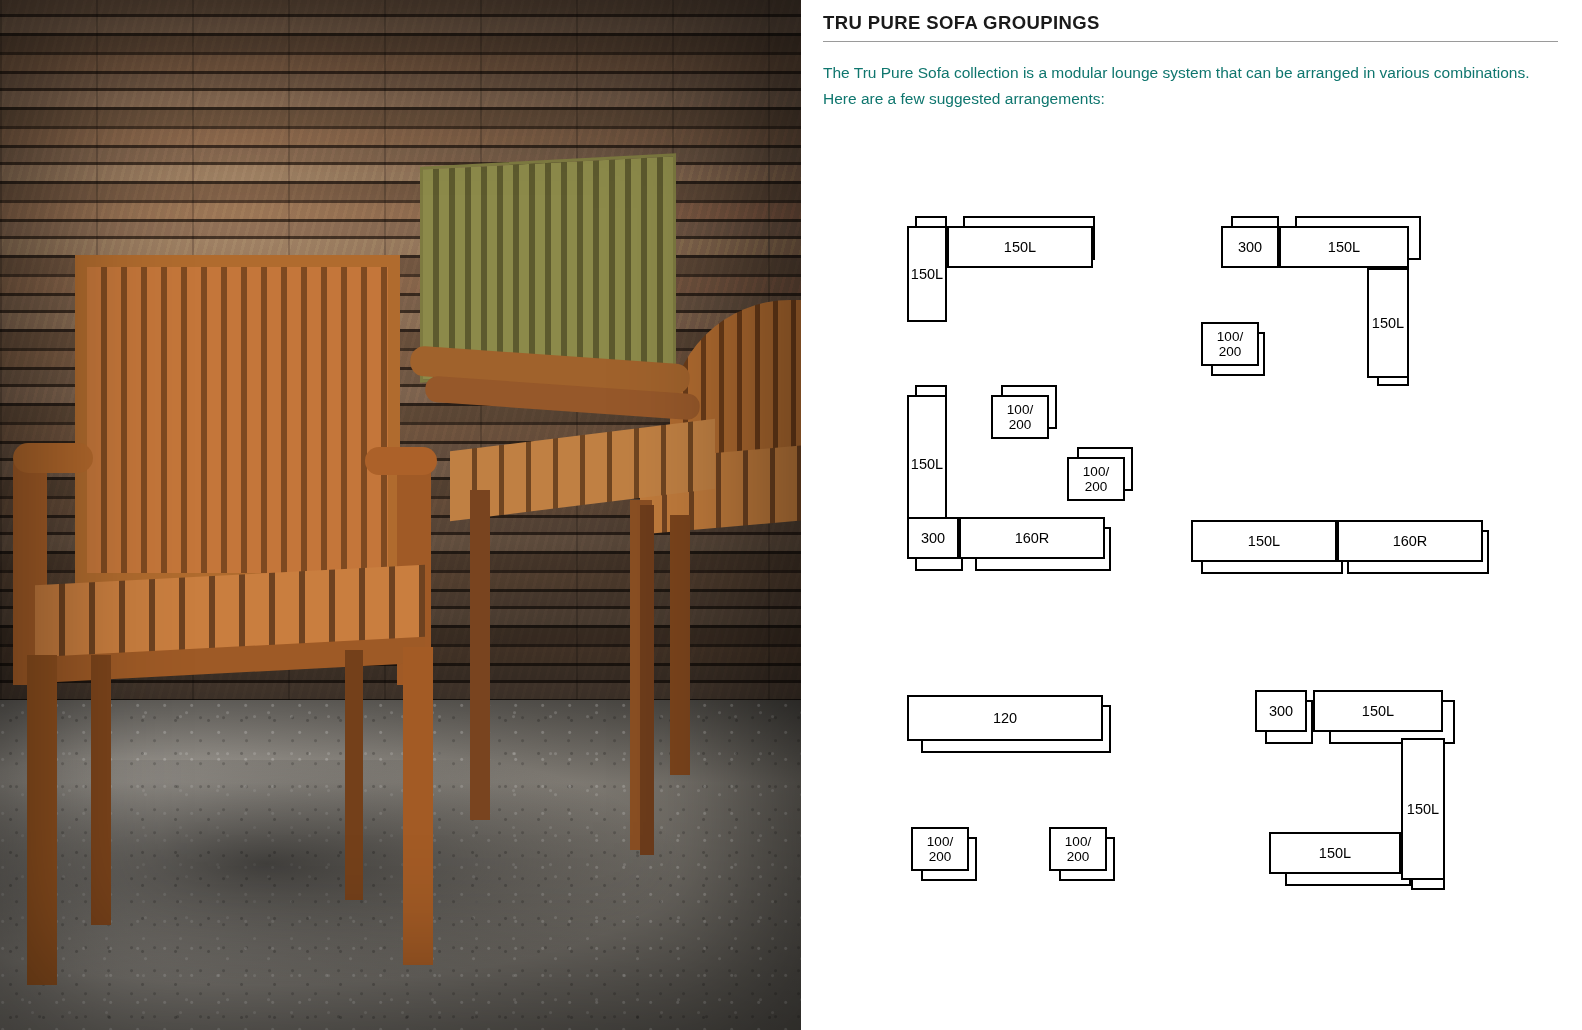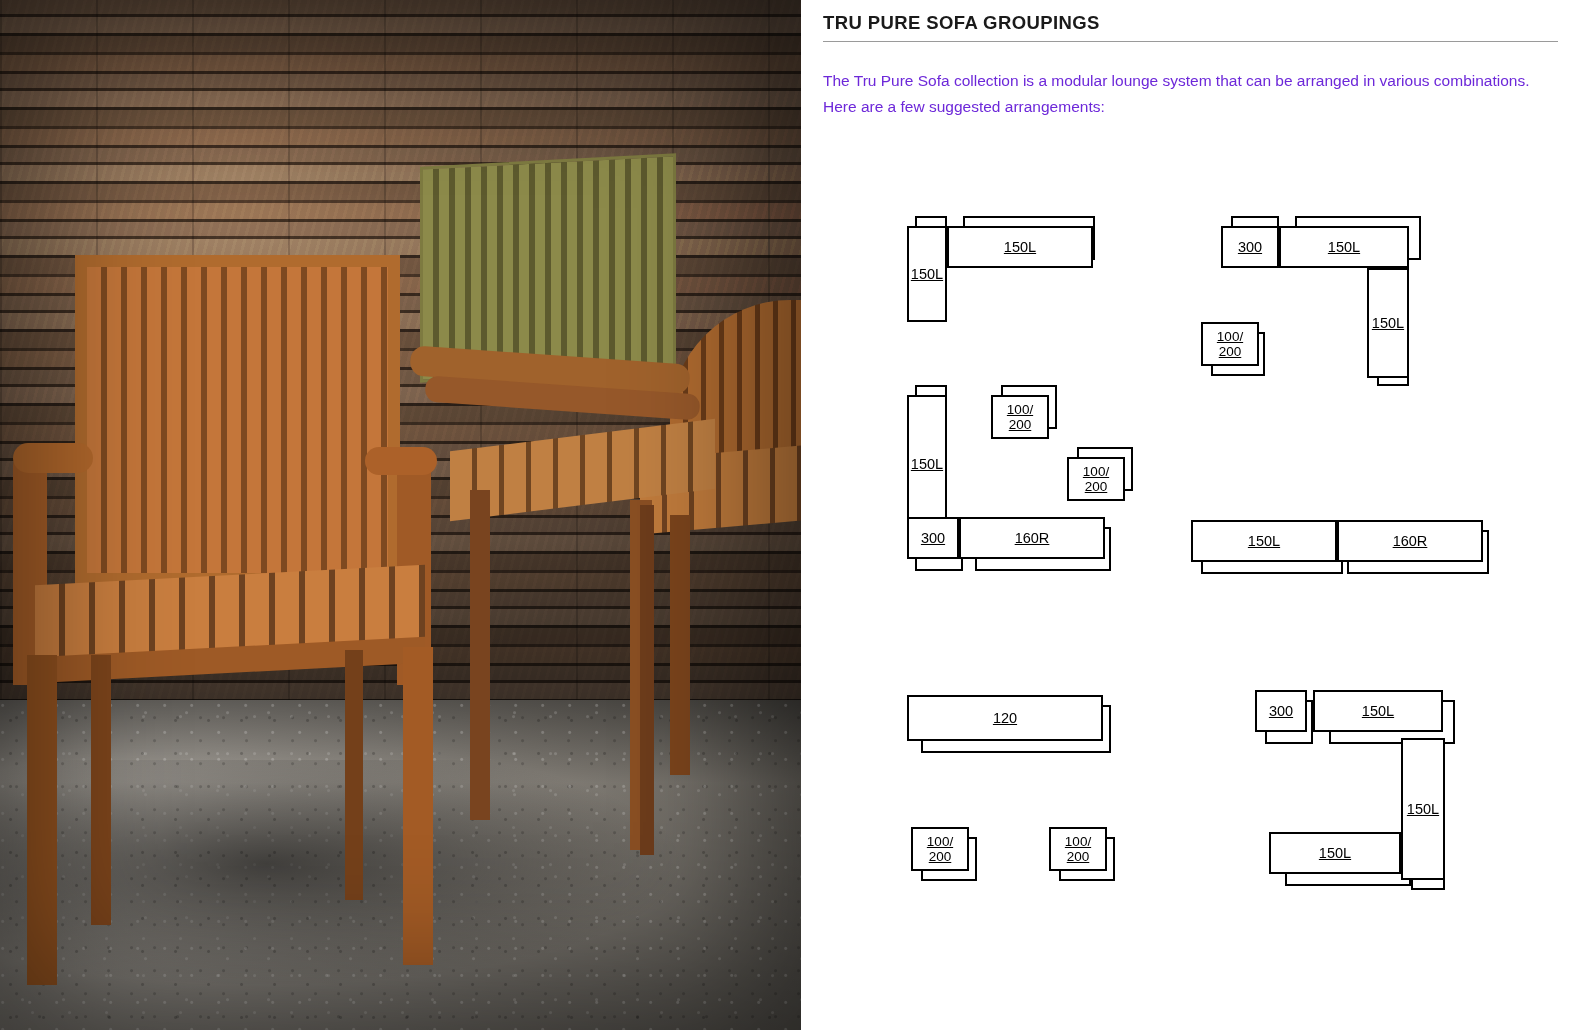--- a/index.html
+++ b/index.html
@@ -219,25 +219,25 @@
     position: absolute;
     left: 22px;
     top: 41px;
     width: 735px;
     height: 1px;
     background: #9a9a9a;
   }
   .doc-intro {
     position: absolute;
     left: 22px;
-    top: 68px;
+    top: 60px;
     width: 740px;
     font-size: 15.5px;
     line-height: 26px;
-    color: #6d28d9;
+    color: #0f766e;
   }
 
   
   .diagrams {
     position: absolute;
     left: 0;
     top: 150px;
     width: 781px;
     height: 880px;
   }
@@ -250,21 +250,20 @@
     background: #ffffff;
     border: 2px solid #000000;
     display: flex;
     align-items: center;
     justify-content: center;
     font-size: 14.5px;
     color: #000000;
     line-height: 15px;
     text-align: center;
     z-index: 2;
-    text-decoration: underline;
   }
   .mod.two-line { font-size: 13.5px; }
   .shadow {
     position: absolute;
     box-sizing: border-box;
     border: 2px solid #000000;
     background: #ffffff;
     z-index: 1;
   }
 </style>

